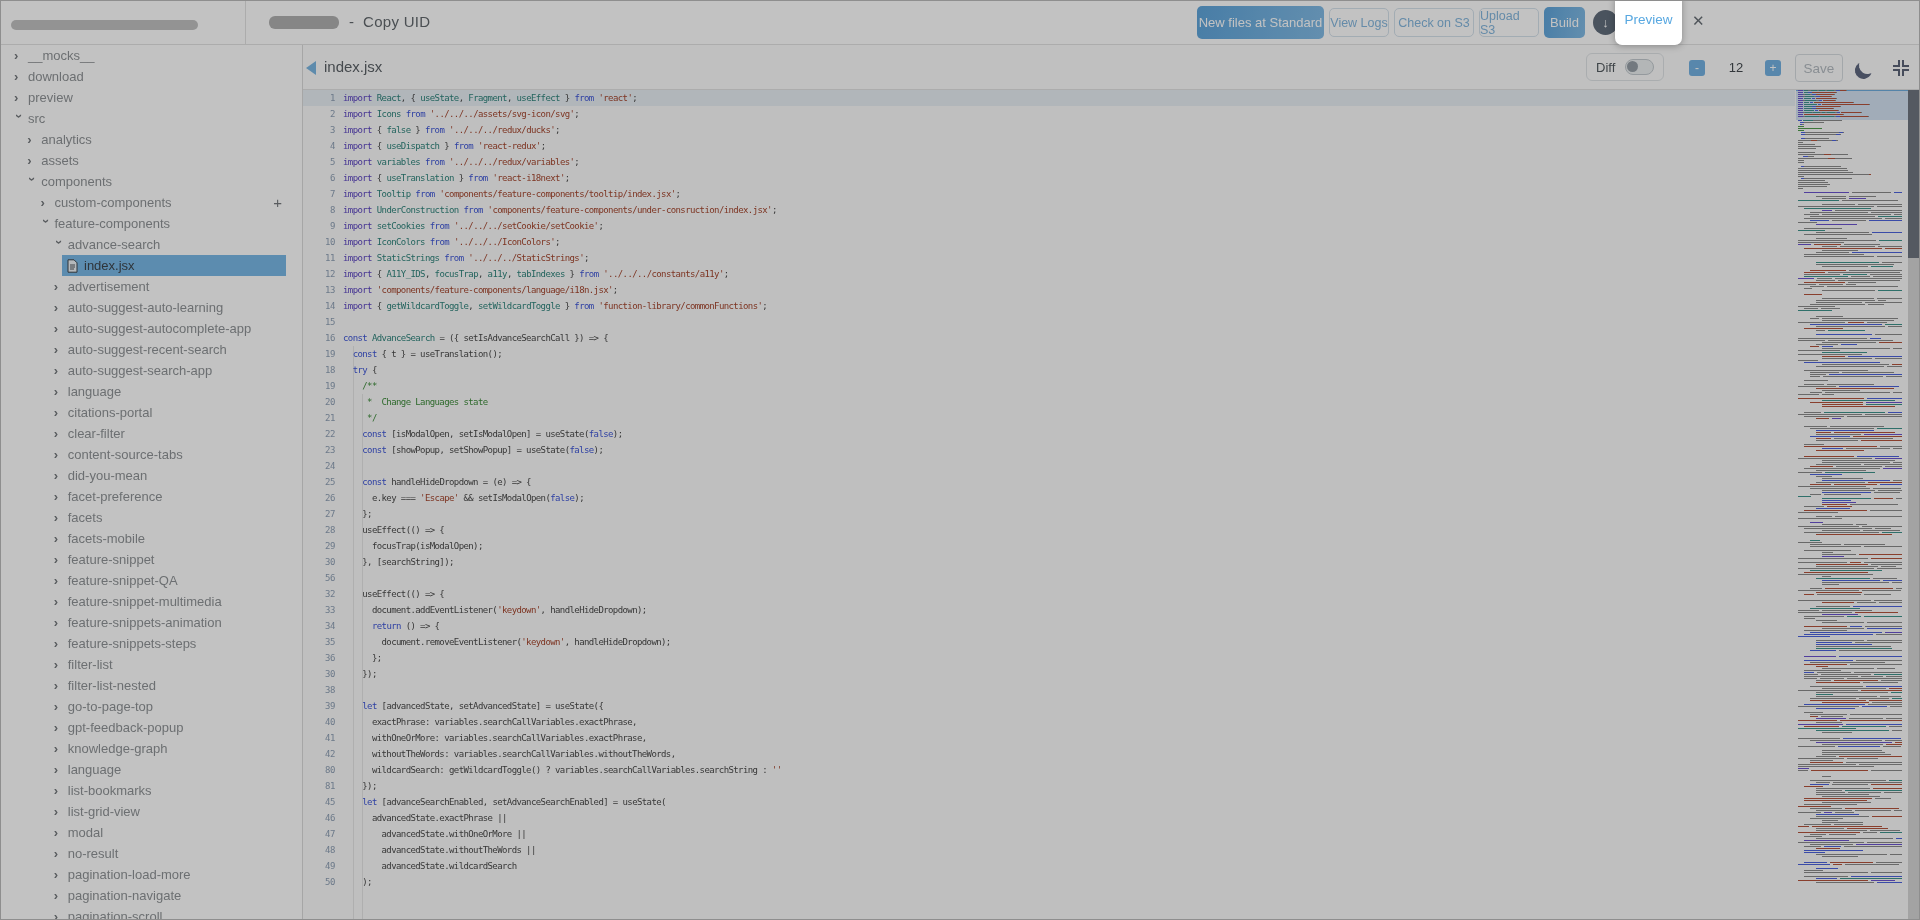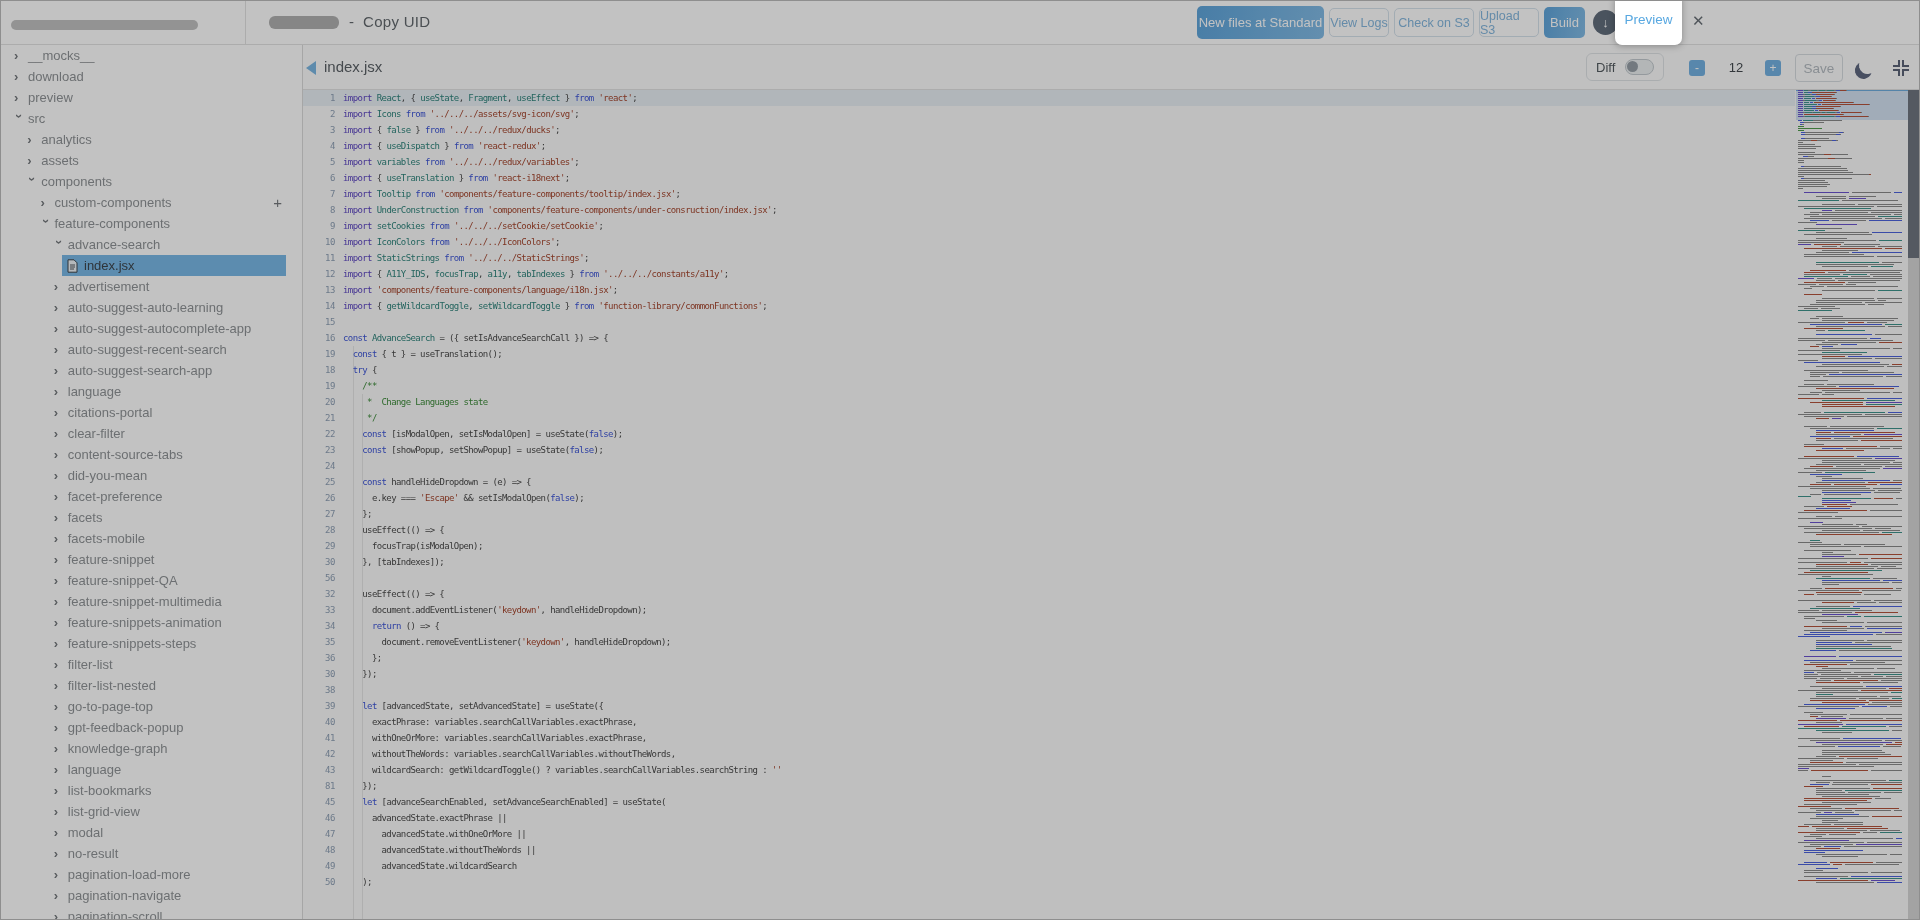--- a/index.html
+++ b/index.html
@@ -378,21 +378,21 @@
         <div>33</div>
         <div>34</div>
         <div>35</div>
         <div>36</div>
         <div>30</div>
         <div>38</div>
         <div>39</div>
         <div>40</div>
         <div>41</div>
         <div>42</div>
-        <div>43</div>
+        <div>80</div>
         <div>81</div>
         <div>45</div>
         <div>46</div>
         <div>47</div>
         <div>48</div>
         <div>49</div>
         <div>50</div>
       </div>
     <div class="codecol" id="codecol">
         <div class="cl"><span class="tok-k">import</span><span class="tok-p"> </span><span class="tok-t">React</span><span class="tok-p">, { </span><span class="tok-t">useState</span><span class="tok-p">, </span><span class="tok-t">Fragment</span><span class="tok-p">, </span><span class="tok-t">useEffect</span><span class="tok-p"> } </span><span class="tok-b">from</span><span class="tok-p"> </span><span class="tok-s">'react'</span><span class="tok-p">;</span></div>
@@ -417,21 +417,21 @@
         <div class="cl"><span class="tok-c">     *  Change Languages state</span></div>
         <div class="cl"><span class="tok-c">     */</span></div>
         <div class="cl"><span class="tok-p">    </span><span class="tok-b">const</span><span class="tok-p"> [isModalOpen, setIsModalOpen] = useState(</span><span class="tok-b">false</span><span class="tok-p">);</span></div>
         <div class="cl"><span class="tok-p">    </span><span class="tok-b">const</span><span class="tok-p"> [showPopup, setShowPopup] = useState(</span><span class="tok-b">false</span><span class="tok-p">);</span></div>
         <div class="cl"></div>
         <div class="cl"><span class="tok-p">    </span><span class="tok-b">const</span><span class="tok-p"> handleHideDropdown = (e) =&gt; {</span></div>
         <div class="cl"><span class="tok-p">      e.key === </span><span class="tok-s">'Escape'</span><span class="tok-p"> &amp;&amp; setIsModalOpen(</span><span class="tok-b">false</span><span class="tok-p">);</span></div>
         <div class="cl"><span class="tok-p">    };</span></div>
         <div class="cl"><span class="tok-p">    useEffect(() =&gt; {</span></div>
         <div class="cl"><span class="tok-p">      focusTrap(isModalOpen);</span></div>
-        <div class="cl"><span class="tok-p">    }, [tabIndexes]);</span></div>
+        <div class="cl"><span class="tok-p">    }, [searchString]);</span></div>
         <div class="cl"></div>
         <div class="cl"><span class="tok-p">    useEffect(() =&gt; {</span></div>
         <div class="cl"><span class="tok-p">      document.addEventListener(</span><span class="tok-s">'keydown'</span><span class="tok-p">, handleHideDropdown);</span></div>
         <div class="cl"><span class="tok-p">      </span><span class="tok-b">return</span><span class="tok-p"> () =&gt; {</span></div>
         <div class="cl"><span class="tok-p">        document.removeEventListener(</span><span class="tok-s">'keydown'</span><span class="tok-p">, handleHideDropdown);</span></div>
         <div class="cl"><span class="tok-p">      };</span></div>
         <div class="cl"><span class="tok-p">    });</span></div>
         <div class="cl"></div>
         <div class="cl"><span class="tok-p">    </span><span class="tok-b">let</span><span class="tok-p"> [advancedState, setAdvancedState] = useState({</span></div>
         <div class="cl"><span class="tok-p">      exactPhrase: variables.searchCallVariables.exactPhrase,</span></div>

